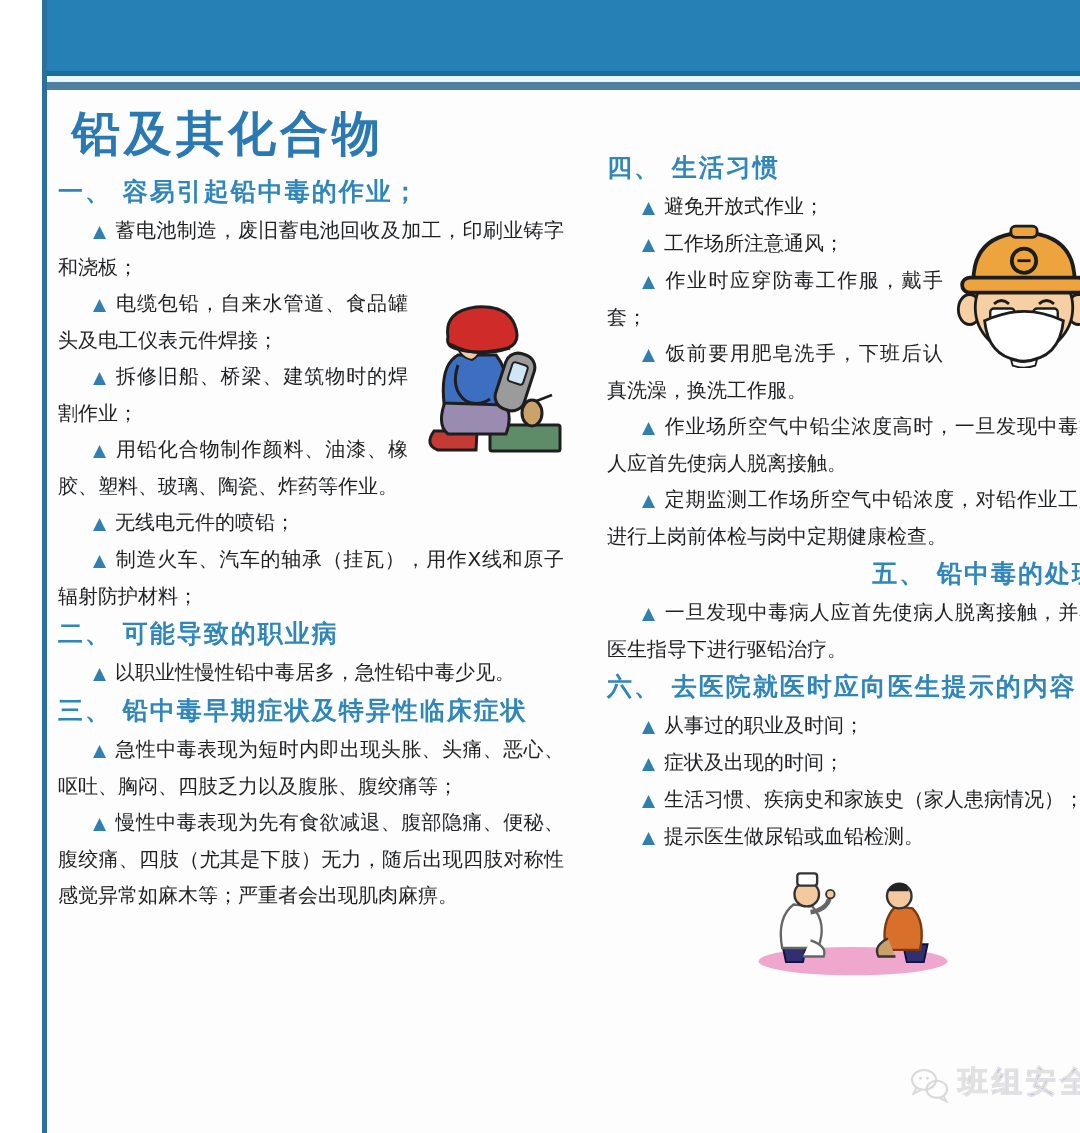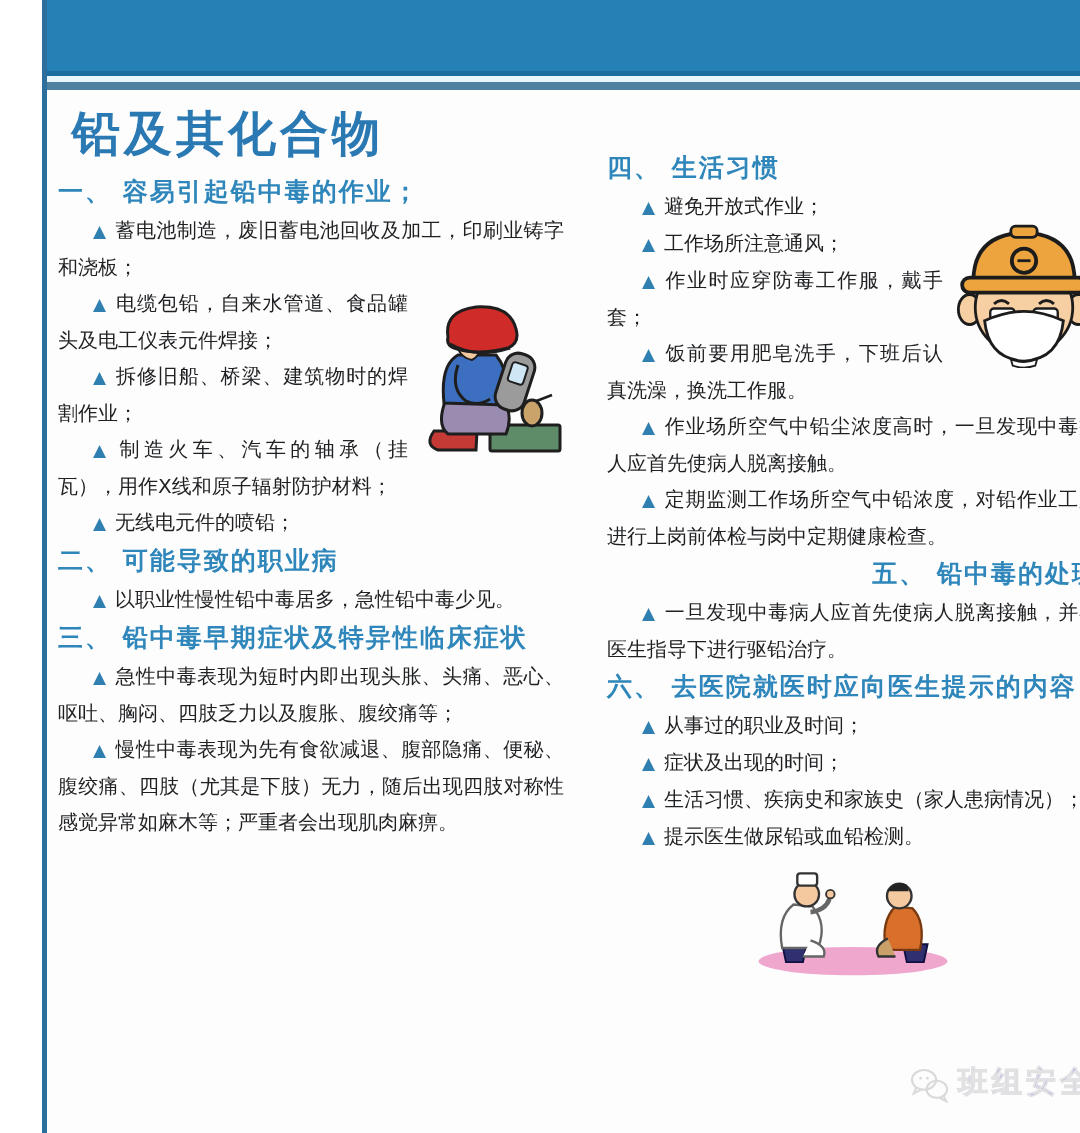--- a/index.html
+++ b/index.html
@@ -96,22 +96,23 @@
           <path d="M112 102 L138 92" stroke="#1e1e1e" stroke-width="2.5" fill="none"></path>
           <ellipse cx="118" cy="110" rx="10" ry="13" fill="#caa36a" stroke="#1e1e1e" stroke-width="3"></ellipse>
           <path d="M42 38 Q44 54 58 57 Q66 53 66 44 L64 34 Z" fill="#f2c9a0" stroke="#1e1e1e" stroke-width="2"></path>
           <path d="M34 34 Q30 8 62 4 Q96 2 102 26 Q106 40 94 45 Q62 53 40 45 Q32 42 34 34 Z" fill="#cf2b28" stroke="#1e1e1e" stroke-width="3"></path>
           <path d="M36 41 Q62 56 96 45" fill="none" stroke="#1e1e1e" stroke-width="3"></path>
         </svg>
       </div>
 
       <p class="item"><span class="tri">▲</span><span>电缆包铅，自来水管道、食品罐头及电工仪表元件焊接；</span></p>
       <p class="item"><span class="tri">▲</span><span>拆修旧船、桥梁、建筑物时的焊割作业；</span></p>
+      <p class="item"><span class="tri">▲</span><span>用铅化合物制作颜料、油漆、橡胶、塑料、玻璃、陶瓷、炸药等作业。</span></p>
+      <p class="item"><span class="tri">▲</span><span>无线电元件的喷铅；</span></p>
       <p class="item"><span class="tri">▲</span><span>制造火车、汽车的轴承（挂瓦），用作X线和原子辐射防护材料；</span></p>
-      <p class="item"><span class="tri">▲</span><span>无线电元件的喷铅；</span></p>
     </div>
 
     <div>
       <h2 class="sec mt-a">二、 可能导致的职业病</h2>
       <p class="item"><span class="tri">▲</span><span>以职业性慢性铅中毒居多，急性铅中毒少见。</span></p>
     </div>
 
     <div>
       <h2 class="sec mt-b">三、 铅中毒早期症状及特异性临床症状</h2>
       <p class="item"><span class="tri">▲</span><span>急性中毒表现为短时内即出现头胀、头痛、恶心、呕吐、胸闷、四肢乏力以及腹胀、腹绞痛等；</span></p>

